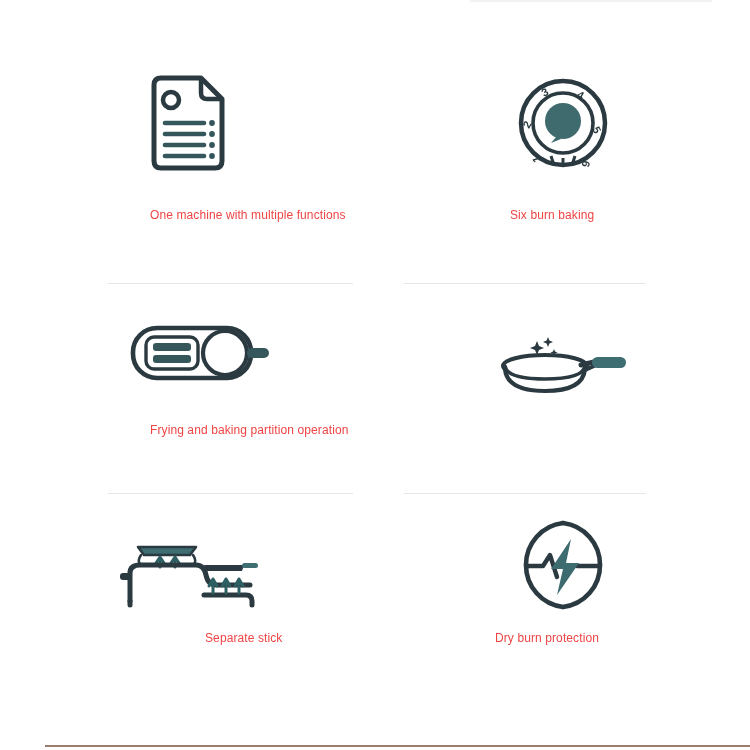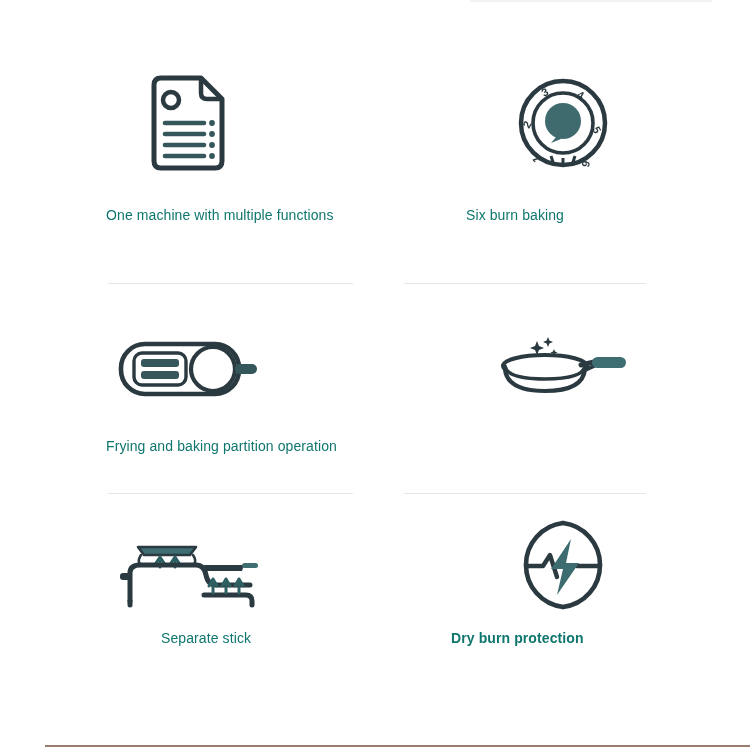--- a/index.html
+++ b/index.html
@@ -56,41 +56,42 @@
   }
 
   .cell .icon-box {
     height: 130px;
     display: flex;
     align-items: center;
     justify-content: center;
   }
 
   .cell .caption {
-    font-size: 14px;
+    font-size: 12px;
     line-height: 20px;
-    color: #0f766e;
+    color: #ef4444;
     letter-spacing: 0.1px;
     white-space: nowrap;
+    margin-left: 44px;
   }
 
   
   .cell-r1c1 { left: 0px;   top: 58px; }
   .cell-r1c2 { left: 375px; top: 58px; }
-  .cell-r2c1 { left: 0px;   top: 304px; }
+  .cell-r2c1 { left: 0px;   top: 288px; padding-left: 12px; }
   .cell-r2c2 { left: 375px; top: 300px; }
   .cell-r3c1 { left: 0px;   top: 508px; }
   .cell-r3c2 { left: 375px; top: 500px; }
 
   .cap-r1c1 { position: absolute; left: 106px; top: 147px; }
   .cap-r1c2 { position: absolute; left: 91px;  top: 147px; }
   .cap-r2c1 { position: absolute; left: 106px; top: 132px; }
   .cap-r2c2 { position: absolute; left: 80px;  top: 132px; }
   .cap-r3c1 { position: absolute; left: 161px; top: 120px; }
-  .cap-r3c2 { position: absolute; left: 76px;  top: 128px; font-weight: bold; }
+  .cap-r3c2 { position: absolute; left: 76px;  top: 128px; }
 
   
   .divider {
     position: absolute;
     height: 1px;
     background: #e6e6e6;
   }
   .div-1-left  { left: 108px; top: 283px; width: 245px; }
   .div-1-right { left: 404px; top: 283px; width: 242px; }
   .div-2-left  { left: 108px; top: 493px; width: 245px; }

